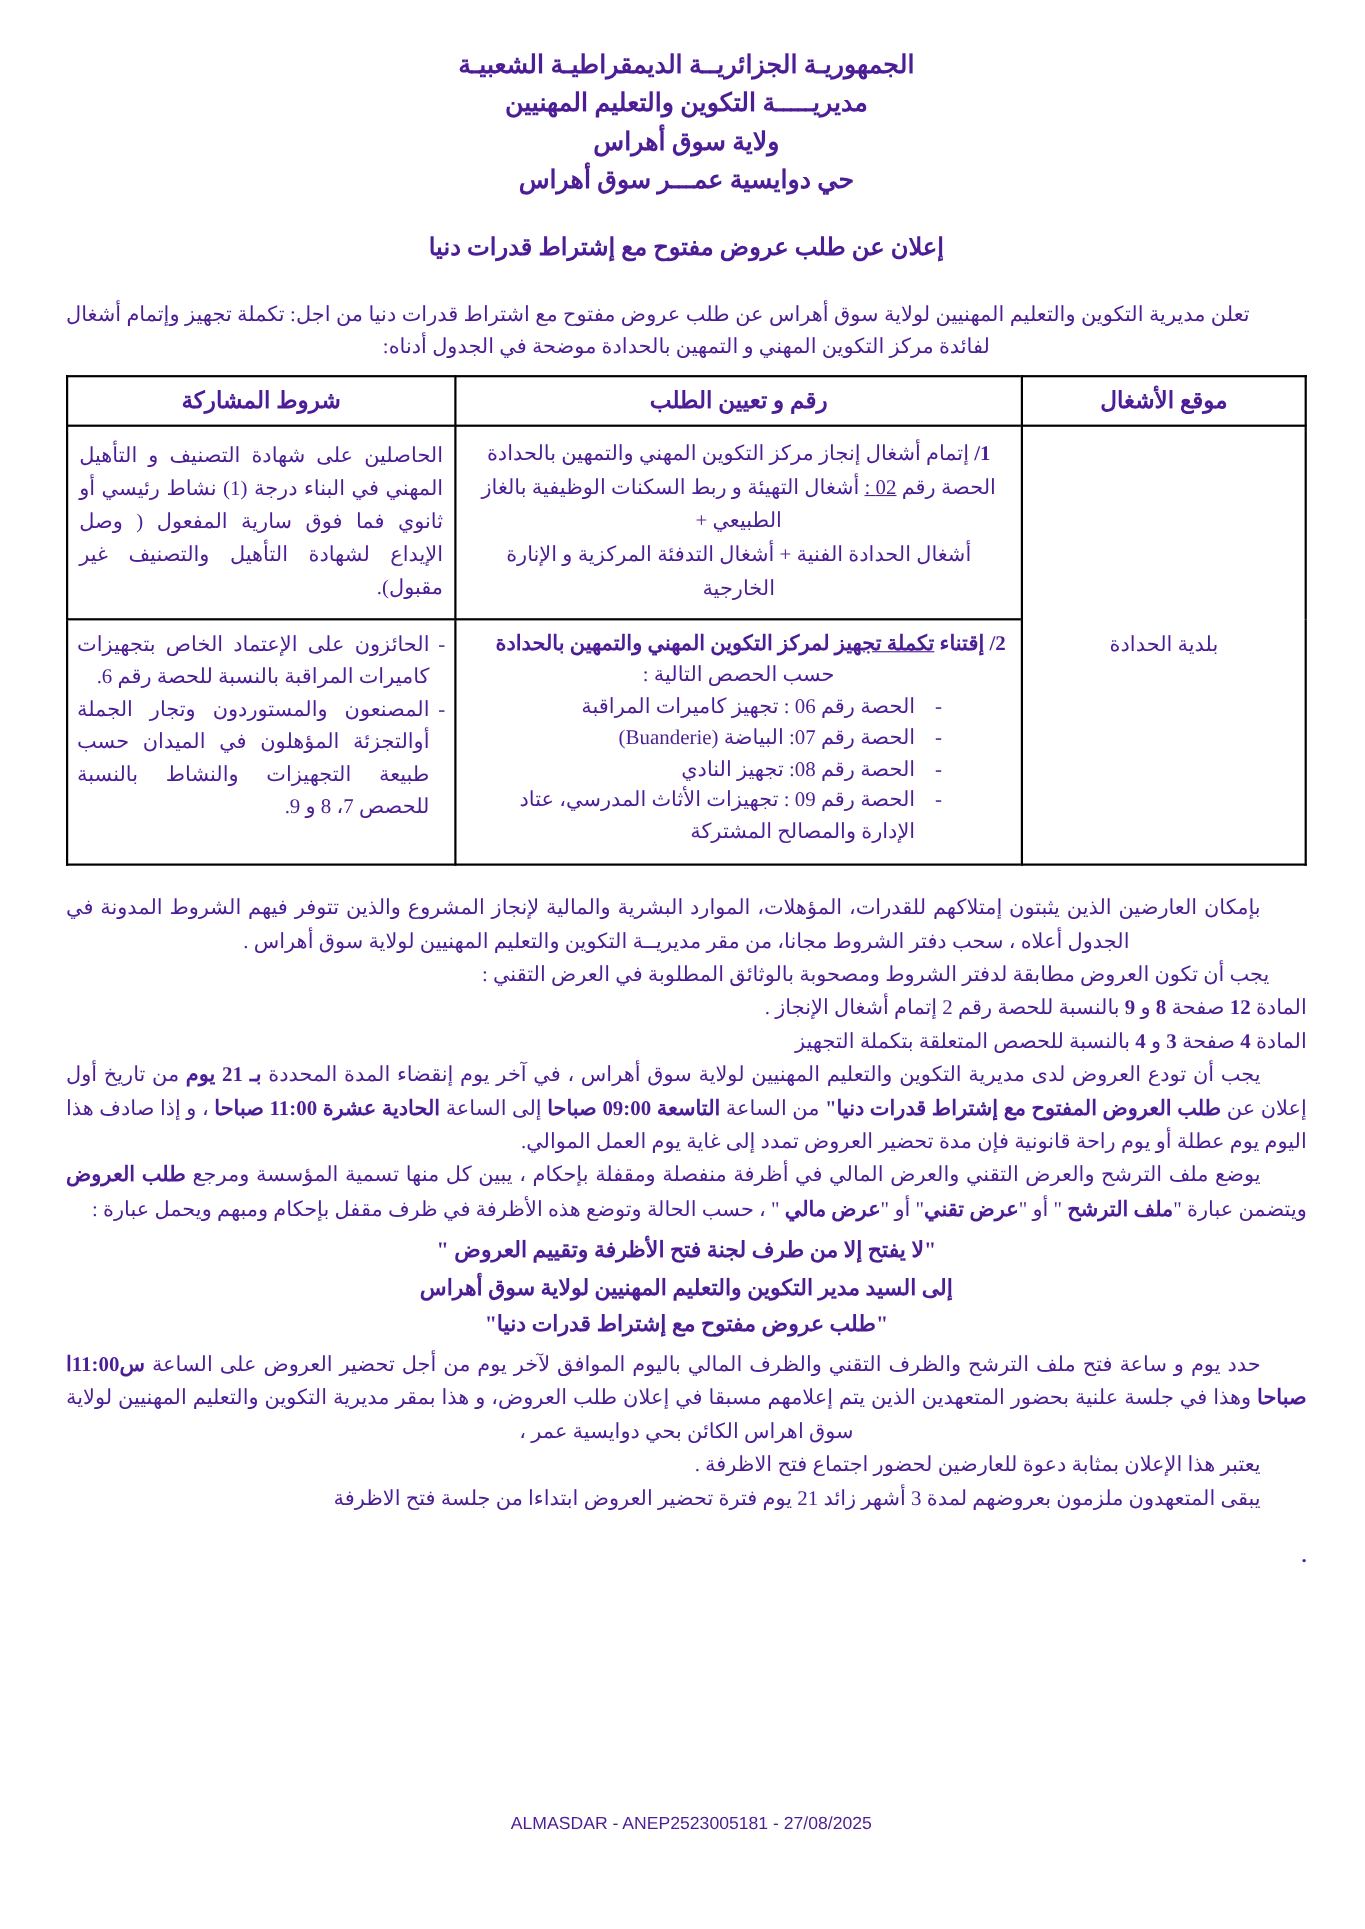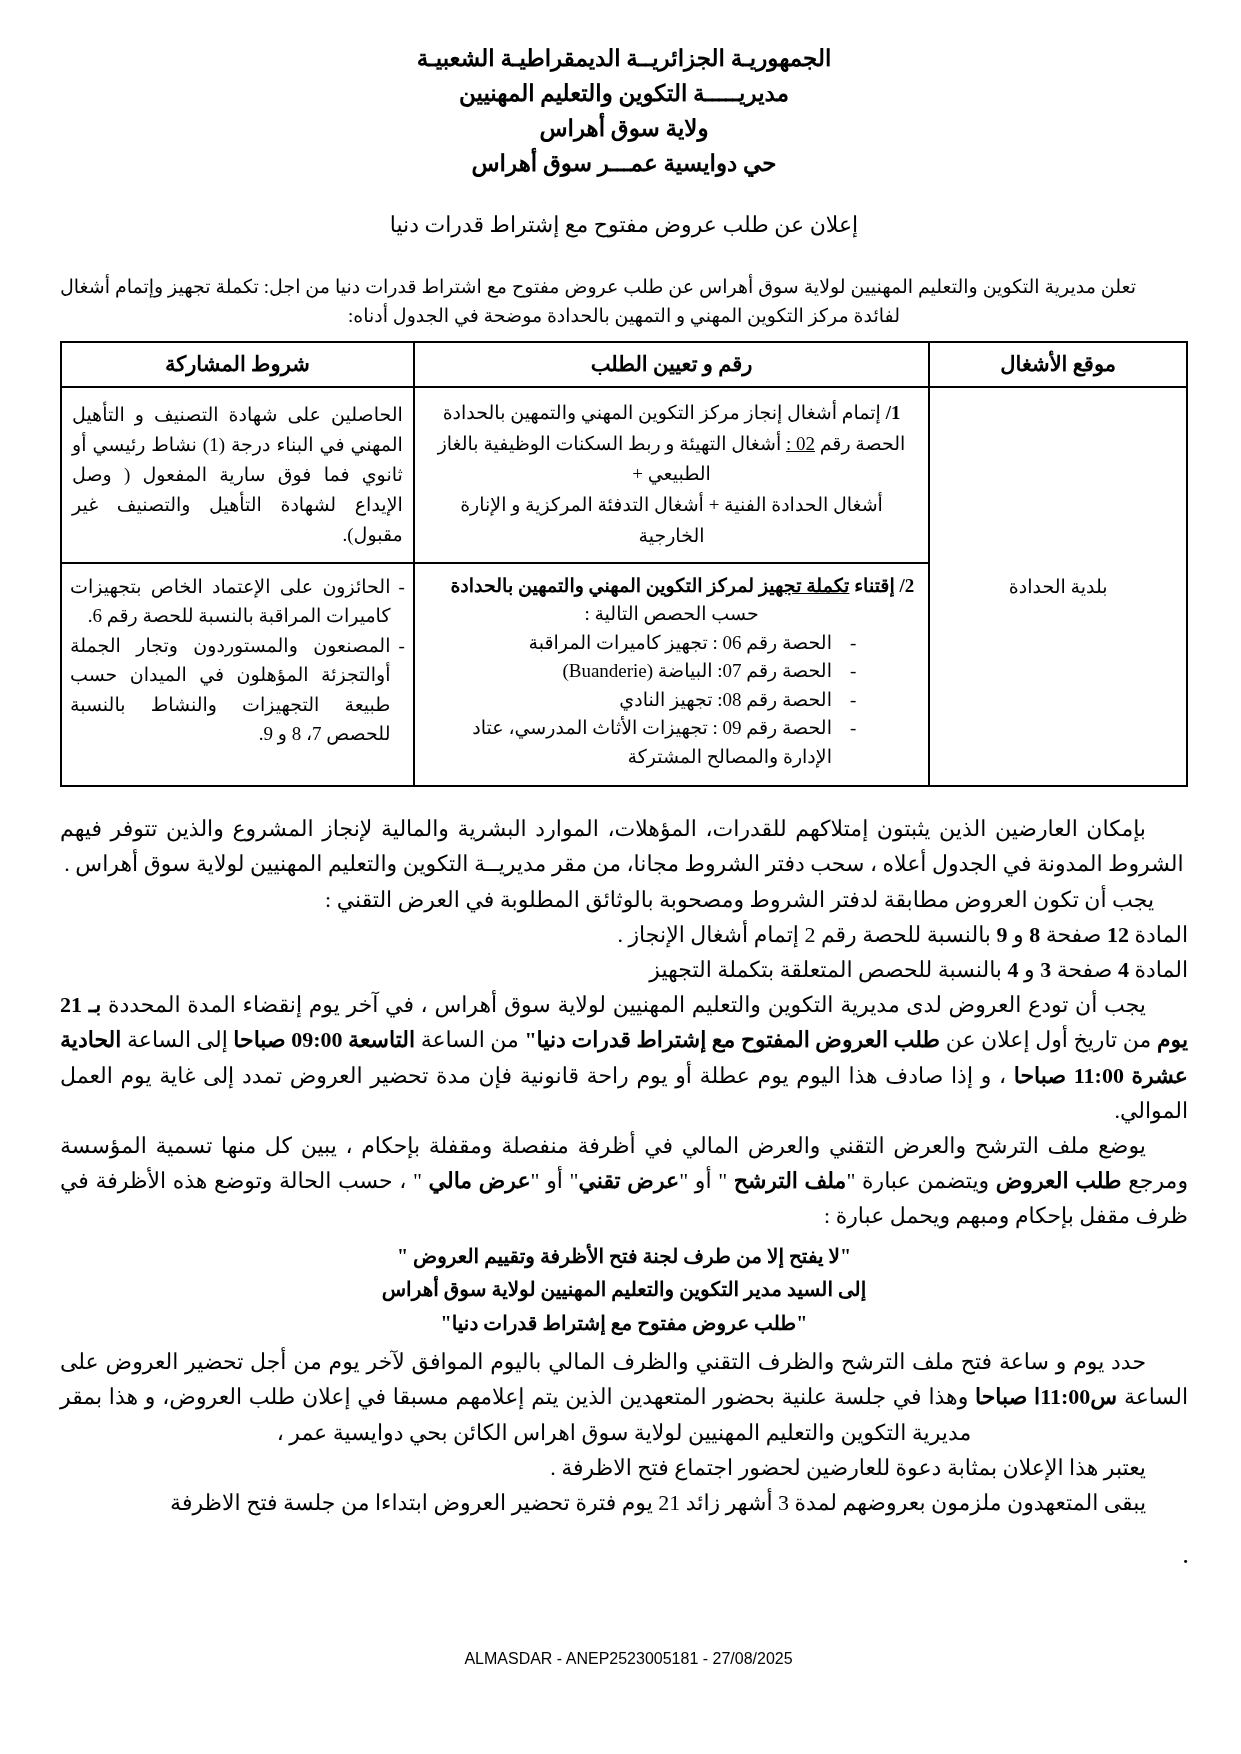--- a/index.html
+++ b/index.html
@@ -1,46 +1,46 @@
 <!DOCTYPE html>
 <html lang="ar"><head>
 <meta charset="utf-8">
 <style>
   html,body{margin:0;padding:0;background:#fff;}
   .page{
     position:relative;
     width:1241px;height:1754px;
     box-sizing:border-box;
     padding:42px 53px 0 60px;
-    background:#fff;color:#000000;
+    background:#fff;color:#4c1d95;
     direction:rtl;
     font-family:"Liberation Serif","DejaVu Serif",serif;
   }
   .doc-header{text-align:center;font-weight:bold;font-size:23px;line-height:1.52;}
-  .doc-title{text-align:center;font-weight:normal;font-size:22px;margin:30px 0 0 0;}
+  .doc-title{text-align:center;font-weight:bold;font-size:22px;margin:30px 0 0 0;}
   .intro{font-size:19px;line-height:1.55;text-align:justify;text-align-last:center;text-indent:52px;margin:34px 0 10px 0;}
   table.tender-table{width:100%;border-collapse:collapse;table-layout:fixed;}
   .tender-table th,.tender-table td{border:2px solid #000;box-sizing:border-box;}
   .col-loc{width:236px;}
   .col-req{width:472px;}
   .col-cond{width:323px;}
   .tender-table th{font-size:21px;font-weight:bold;text-align:center;padding:9px 4px;}
   .loc-cell{text-align:center;vertical-align:middle;font-size:19px;}
   .req-cell1{height:166px;vertical-align:middle;text-align:center;font-size:19px;line-height:1.62;padding:6px 16px;}
   .cond-cell1{vertical-align:top;font-size:19px;line-height:1.58;text-align:justify;padding:12px 10px;}
   .req-cell2{vertical-align:top;font-size:19px;line-height:1.5;padding:8px 14px 14px 14px;}
   .req2-heading{font-weight:bold;text-align:right;}
   .req2-sub{text-align:center;}
   .lot-item{display:flex;gap:18px;padding-right:58px;}
   .lot-dash{flex:0 0 auto;}
   .cond-cell2{vertical-align:top;font-size:19px;line-height:1.55;padding:8px 8px 10px 8px;}
   .cond-item{display:flex;gap:8px;}
   .cond-item .cond-text{flex:1;text-align:justify;}
   .body-text{margin-top:24px;}
-  .para{font-size:22px;line-height:1.6;margin:0;text-align:justify;}
+  .para{font-size:19px;line-height:1.6;margin:0;text-align:justify;}
   .indent{text-indent:42px;}
   .small-indent{text-indent:34px;}
   .center-last{text-align-last:center;}
   .seg-b{font-weight:bold;}
   .seg-u{text-decoration:underline;}
   .envelope-block{text-align:center;font-weight:bold;font-size:20px;line-height:1.68;margin:6px 0 4px 0;}
   .lone-dot{font-size:19px;text-align:right;padding-left:200px;direction:ltr;margin-top:26px;font-weight:bold;}
   .doc-footer{
     position:absolute;left:16px;right:0;bottom:86px;
     text-align:center;direction:ltr;

